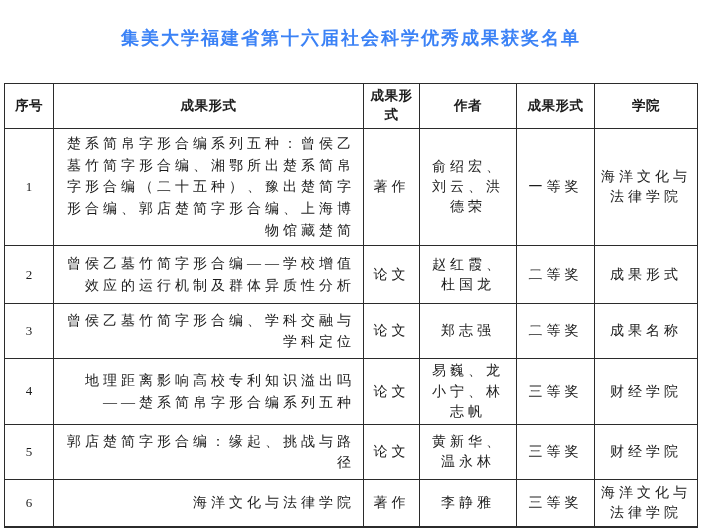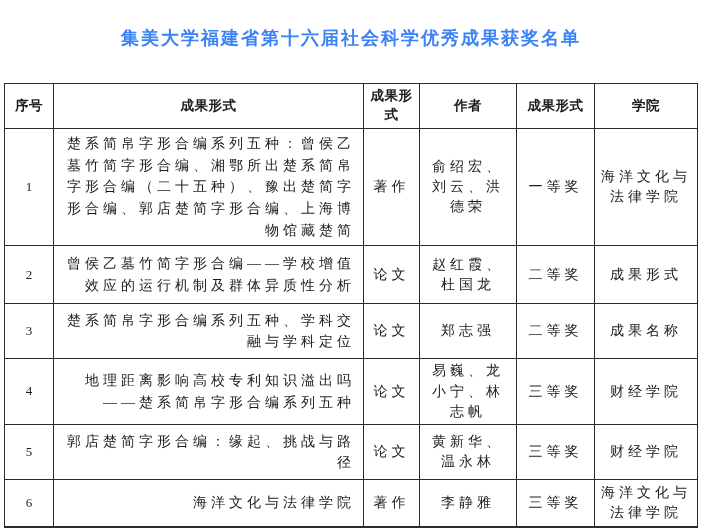--- a/index.html
+++ b/index.html
@@ -103,21 +103,21 @@
     <tr>
       <td class="cell-seq">2</td>
       <td class="cell-name">曾侯乙墓竹简字形合编——学校增值效应的运行机制及群体异质性分析</td>
       <td class="cell-form">论文</td>
       <td class="cell-author">赵红霞、杜国龙</td>
       <td class="cell-award">二等奖</td>
       <td class="cell-college">成果形式</td>
     </tr>
     <tr>
       <td class="cell-seq">3</td>
-      <td class="cell-name">楚系简帛字形合编系列五种、学科交融与学科定位</td>
+      <td class="cell-name">曾侯乙墓竹简字形合编、学科交融与学科定位</td>
       <td class="cell-form">论文</td>
       <td class="cell-author">郑志强</td>
       <td class="cell-award">二等奖</td>
       <td class="cell-college">成果名称</td>
     </tr>
     <tr>
       <td class="cell-seq">4</td>
       <td class="cell-name">地理距离影响高校专利知识溢出吗——楚系简帛字形合编系列五种</td>
       <td class="cell-form">论文</td>
       <td class="cell-author">易巍、龙小宁、林志帆</td>

